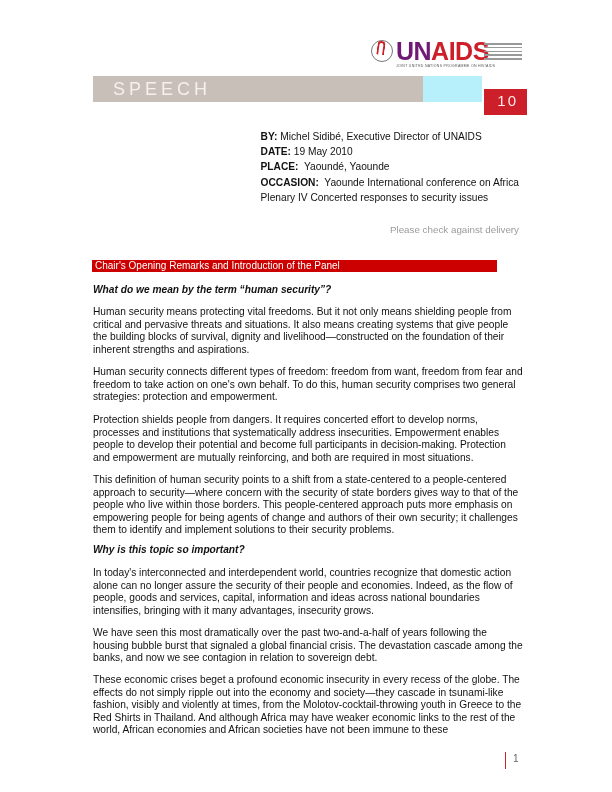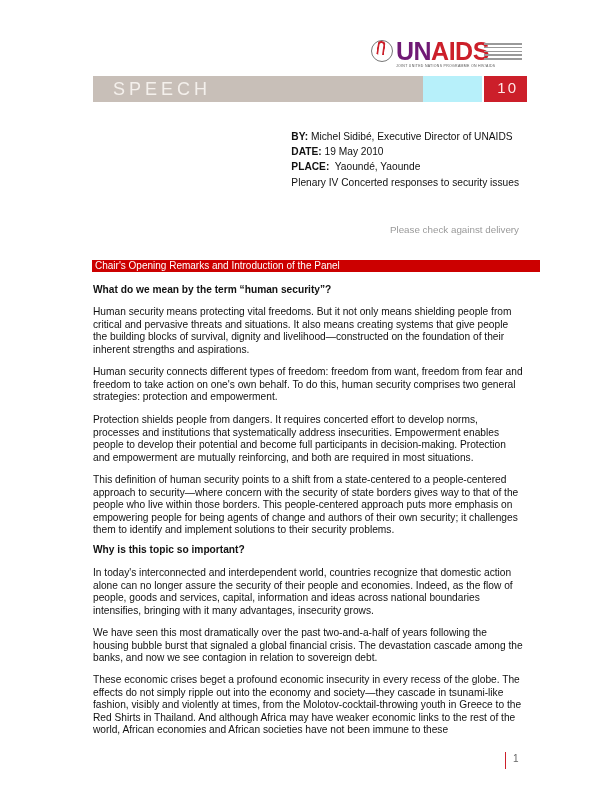--- a/index.html
+++ b/index.html
@@ -12,30 +12,30 @@
                    border: 2.5px solid #cc1f2a; border-bottom: none; border-radius: 5px 5px 0 0; box-sizing: border-box; transform: rotate(8deg); }
     .logo-word { position: absolute; left: 25px; top: -1px; font-size: 25px; font-weight: bold; letter-spacing: -0.5px; line-height: 28px; }
     .logo-word .un { color: #701a75; }
     .logo-word .aids { color: #cc1f2a; }
     .logo-tag { position: absolute; left: 25px; top: 26px; font-size: 3.5px; color: #555; letter-spacing: 0.3px; white-space: nowrap; }
     .partners { position: absolute; left: 113px; top: 5px; width: 38px; }
     .partners div { height: 1.5px; background: #999; margin-bottom: 2.3px; }
     .band { position: absolute; top: 76px; height: 26px; }
     .band-gray { left: 93px; width: 330px; background: #c8bfb8; }
     .band-cyan { left: 423px; width: 59px; background: #b7f0fa; }
-    .band-red { left: 484px; width: 43px; background: #cc1f2a; }
+    .band-red { left: 484px; width: 43px; background: #cc1f2a; margin-top: 13px; }
     .band-gray span { position: absolute; left: 20px; top: 3px; color: #f4f0ec; font-size: 18px; letter-spacing: 4px; }
     .band-red span { position: absolute; right: 9px; top: 3px; color: #ffe9e9; font-size: 15px; letter-spacing: 2px; }
     .meta { position: absolute; right: 93px; top: 129px; text-align: left; font-size: 10.2px; line-height: 15.2px; }
     .meta b { font-weight: bold; }
     .delivery { position: absolute; right: 93px; top: 224px; font-size: 9.8px; font-weight: normal; color: #9a9a9a; }
-    .section-bar { position: absolute; left: 92px; top: 260px; width: 448px; height: 12px; background: #cc0000; }
+    .section-bar { position: absolute; left: 92px; top: 260px; width: 405px; height: 12px; background: #cc0000; }
     .section-bar span { position: absolute; left: 3px; top: -1px; color: #fff; font-size: 10px; line-height: 13px; }
     .text { position: absolute; left: 93px; width: 432px; font-size: 10.2px; line-height: 12.6px; margin: 0; }
-    .q { font-weight: bold; }
+    .q { font-weight: bold; font-style: italic; }
     .pageno { position: absolute; left: 505px; top: 752px; width: 1px; height: 17px; background: #cc1f2a; }
     .pagenum { position: absolute; left: 513px; top: 753px; font-size: 10px; color: #666; }
   </style>
 </head>
 <body>
 
 <div class="logo">
   <div class="logo-emblem"></div>
   <div class="logo-ribbon"></div>
   <div class="logo-word"><span class="un">UN</span><span class="aids">AIDS</span></div>
@@ -54,20 +54,21 @@
 </div>
 <div class="band band-cyan"></div>
 <div class="band band-red">
   <span>10</span>
 </div>
 
 <div class="meta">
   <div><b>BY:</b> <span>Michel Sidibé, Executive Director of UNAIDS</span></div>
   <div><b>DATE:</b> <span>19 May 2010</span></div>
   <div><b>PLACE:</b>&nbsp; <span>Yaoundé, Yaounde</span></div>
+  <div><b>OCCASION:</b>&nbsp; <span>Yaounde International conference on Africa</span></div>
   <div>Plenary IV Concerted responses to security issues</div>
 </div>
 
 <div class="delivery">Please check against delivery</div>
 
 <div class="section-bar">
   <span>Chair's Opening Remarks and Introduction of the Panel</span>
 </div>
 
 <p class="text q" style="top:284px">What do we mean by the term “human security”?</p>

